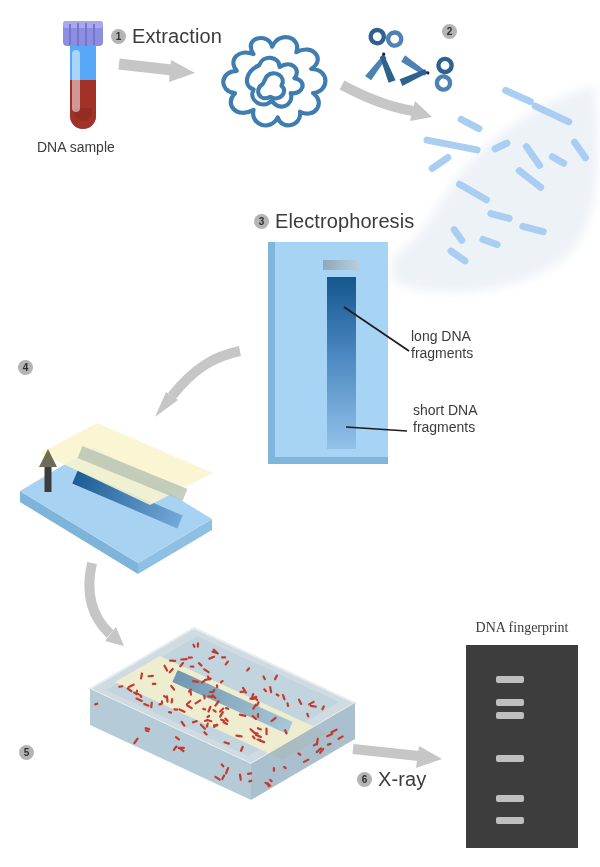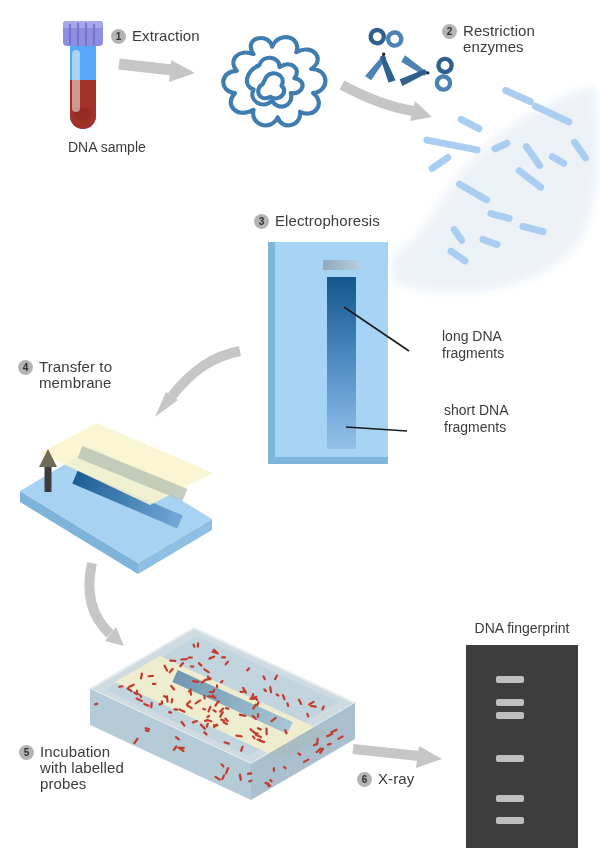--- a/index.html
+++ b/index.html
@@ -7,24 +7,24 @@
     position:relative;width:600px;height:867px;background:#ffffff;
     font-family:"Liberation Sans",sans-serif;color:#3b3b3b;overflow:hidden;
   }
   .gfx{position:absolute;left:0;top:0;}
   .step{position:absolute;display:flex;gap:6px;align-items:flex-start;}
   .badge{
     width:15px;height:15px;border-radius:50%;background:#b4b4b4;color:#2f2f2f;
     font-size:10px;font-weight:700;display:flex;align-items:center;justify-content:center;
     flex:0 0 15px;margin-top:1px;
   }
-  .step-lines{font-size:15px;line-height:16px;letter-spacing:.1px;}
+  .step-lines{font-size:20px;line-height:16px;letter-spacing:.1px;}
   .ln{display:block;}
-  .annot{position:absolute;font-size:14px;line-height:17px;margin-left:31px;}
-  .fingerprint-title{position:absolute;left:466px;top:620px;width:112px;text-align:center;font-size:14px;}
+  .annot{position:absolute;font-size:14px;line-height:17px;}
+  .fingerprint-title{position:absolute;left:466px;top:620px;width:112px;text-align:center;font-size:14px;font-family:Liberation Serif, serif;}
 </style>
 </head>
 <body>
 
 <div class="canvas">
 
   <svg class="gfx" width="600" height="867" viewBox="0 0 600 867">
     <defs>
       <linearGradient id="laneGrad" x1="0" y1="0" x2="0" y2="1">
         <stop offset="0" stop-color="#14568e"></stop>
@@ -315,52 +315,37 @@
     <span class="badge">1</span>
     <span class="step-lines">
       <span class="ln">Extraction</span>
       <span class="ln"></span>
       <span class="ln"></span>
     </span>
   </div>
 
   <div class="step" style="left:442px;top:23px">
     <span class="badge">2</span>
-    <span class="step-lines">
-      <span class="ln">Restriction</span>
-      <span class="ln">enzymes</span>
-      <span class="ln"></span>
-    </span>
   </div>
 
   <div class="step" style="left:254px;top:213px">
     <span class="badge">3</span>
     <span class="step-lines">
       <span class="ln">Electrophoresis</span>
       <span class="ln"></span>
       <span class="ln"></span>
     </span>
   </div>
 
   <div class="step" style="left:18px;top:359px">
     <span class="badge">4</span>
-    <span class="step-lines">
-      <span class="ln">Transfer to</span>
-      <span class="ln">membrane</span>
-      <span class="ln"></span>
-    </span>
   </div>
 
   <div class="step" style="left:19px;top:744px">
     <span class="badge">5</span>
-    <span class="step-lines">
-      <span class="ln">Incubation</span>
-      <span class="ln">with labelled</span>
-      <span class="ln">probes</span>
-    </span>
   </div>
 
   <div class="step" style="left:357px;top:771px">
     <span class="badge">6</span>
     <span class="step-lines">
       <span class="ln">X-ray</span>
       <span class="ln"></span>
       <span class="ln"></span>
     </span>
   </div>

